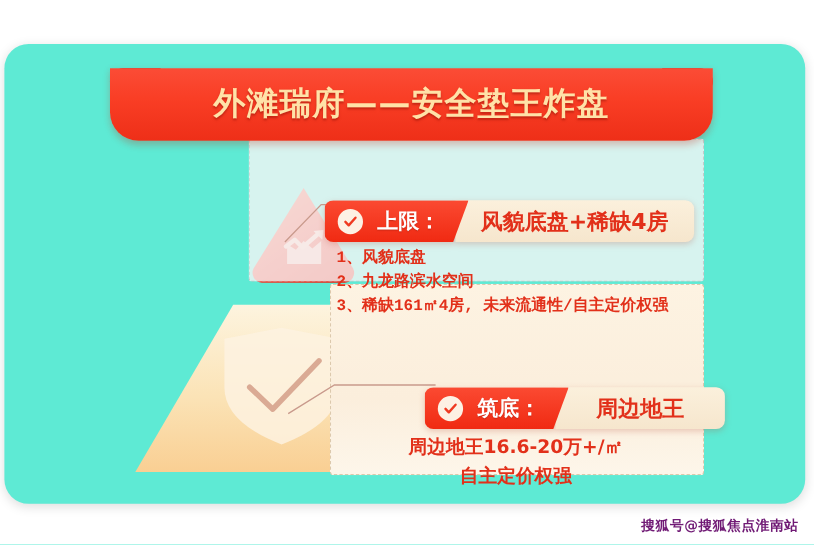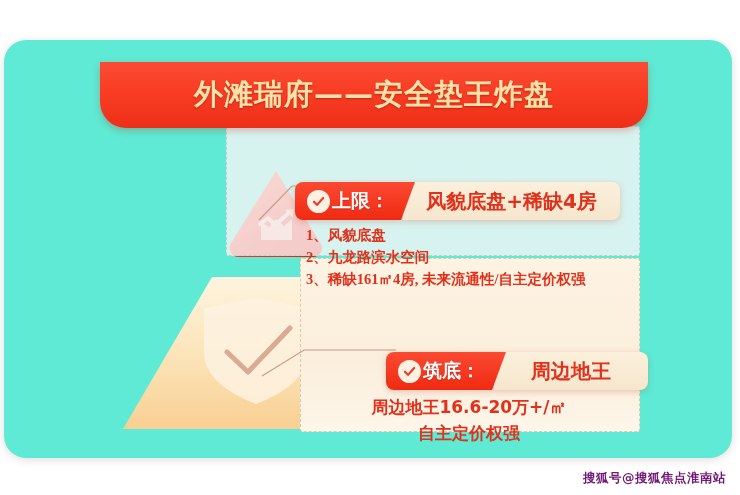--- a/index.html
+++ b/index.html
@@ -66,21 +66,21 @@
     z-index:3;
   }
 
   
   .badge{
     position:absolute;display:flex;align-items:stretch;z-index:5;
     filter:drop-shadow(0 2px 3px rgba(180,60,40,.25));
   }
   .badge-left{
     background:linear-gradient(180deg,#fb4a32 0%,#f02a12 100%);
-    display:flex;align-items:center;gap:2px;
+    display:flex;align-items:center;gap:13px;
     padding:0 26px 0 12px;
     border-radius:8px 0 0 8px;
     clip-path:polygon(0 0,100% 0,calc(100% - 14px) 100%,0 100%);
     position:relative;z-index:2;
   }
   .badge-label{
     color:#ffffff;font-size:19px;font-weight:bold;white-space:nowrap;
     font-family:"DejaVu Sans","Liberation Sans",sans-serif;
     text-shadow:0 1px 1px rgba(160,30,15,.5);
   }
@@ -108,21 +108,21 @@
   }
   .check-circle svg{display:block;}
 
   
   #bullets{
     position:absolute;left:302px;top:184px;width:330px;z-index:4;
   }
   .bullet{
     color:#e2301a;font-size:14.5px;font-weight:bold;line-height:22px;
     white-space:nowrap;
-    font-family:Liberation Serif, serif;
+    font-family:Liberation Mono, monospace;
   }
 
   
   #bottom-text{
     position:absolute;left:300px;top:354px;width:330px;z-index:4;
     text-align:center;
   }
   .btext{
     color:#e2301a;font-size:17px;font-weight:bold;line-height:26px;
     white-space:nowrap;

